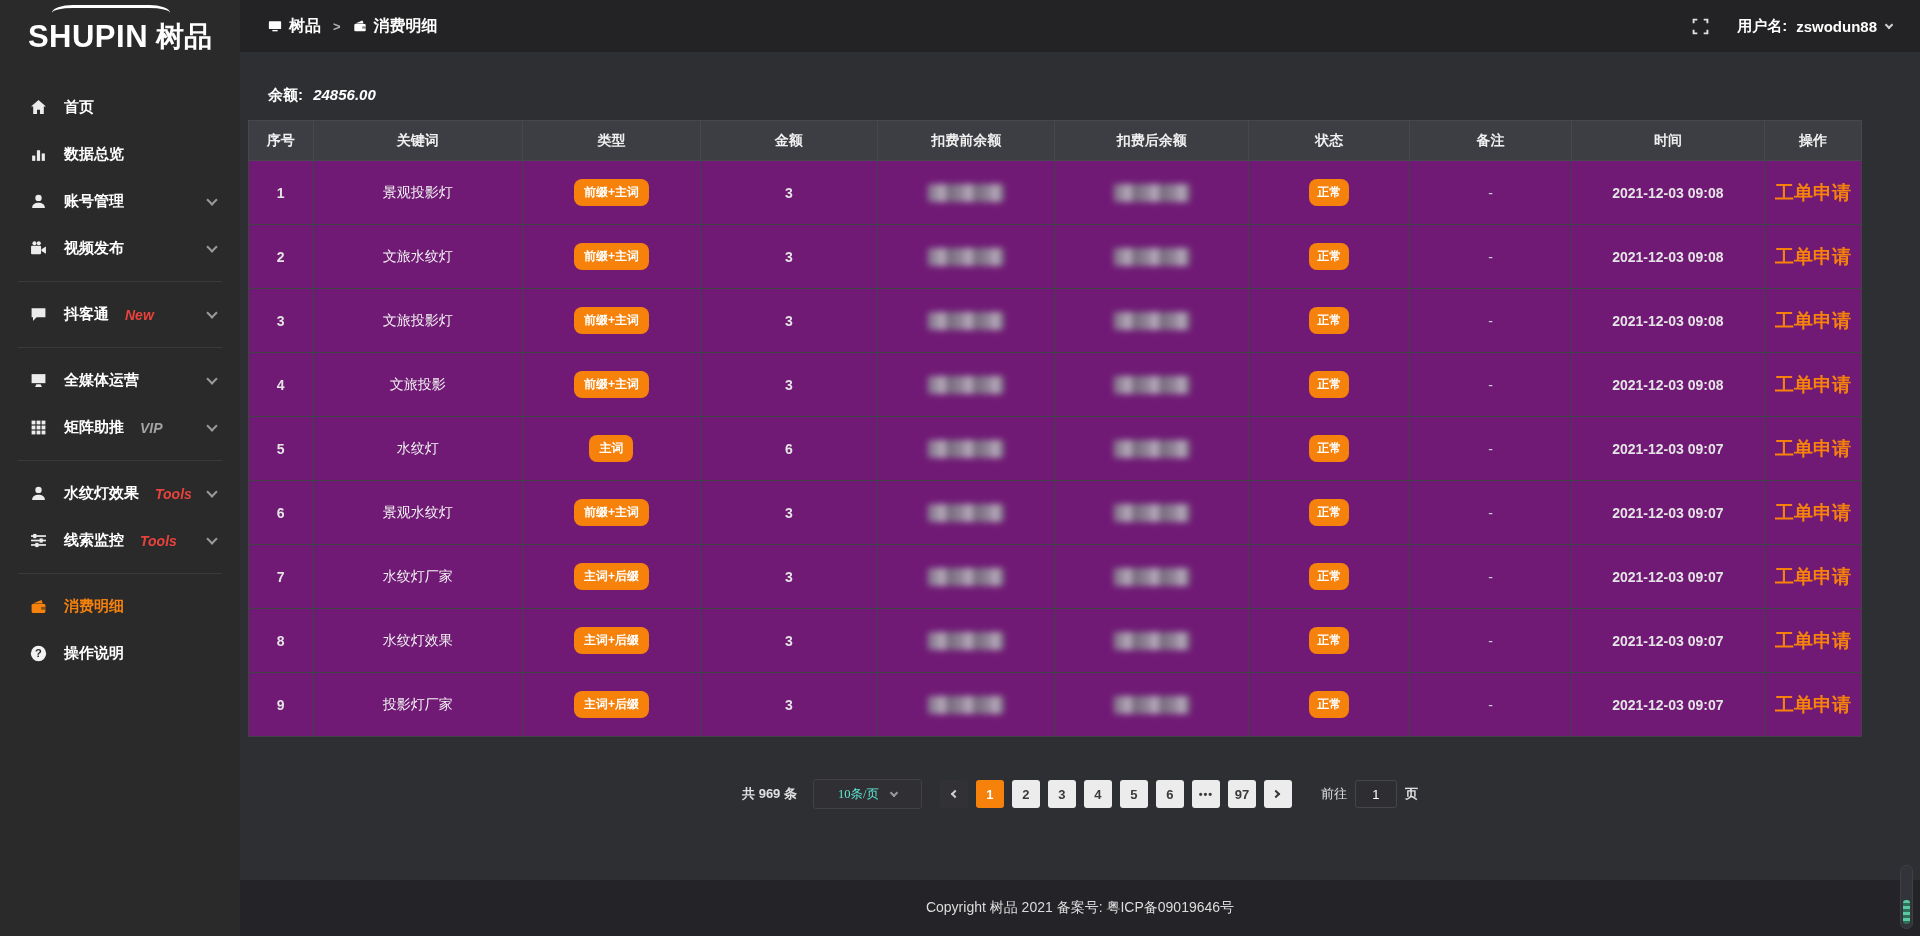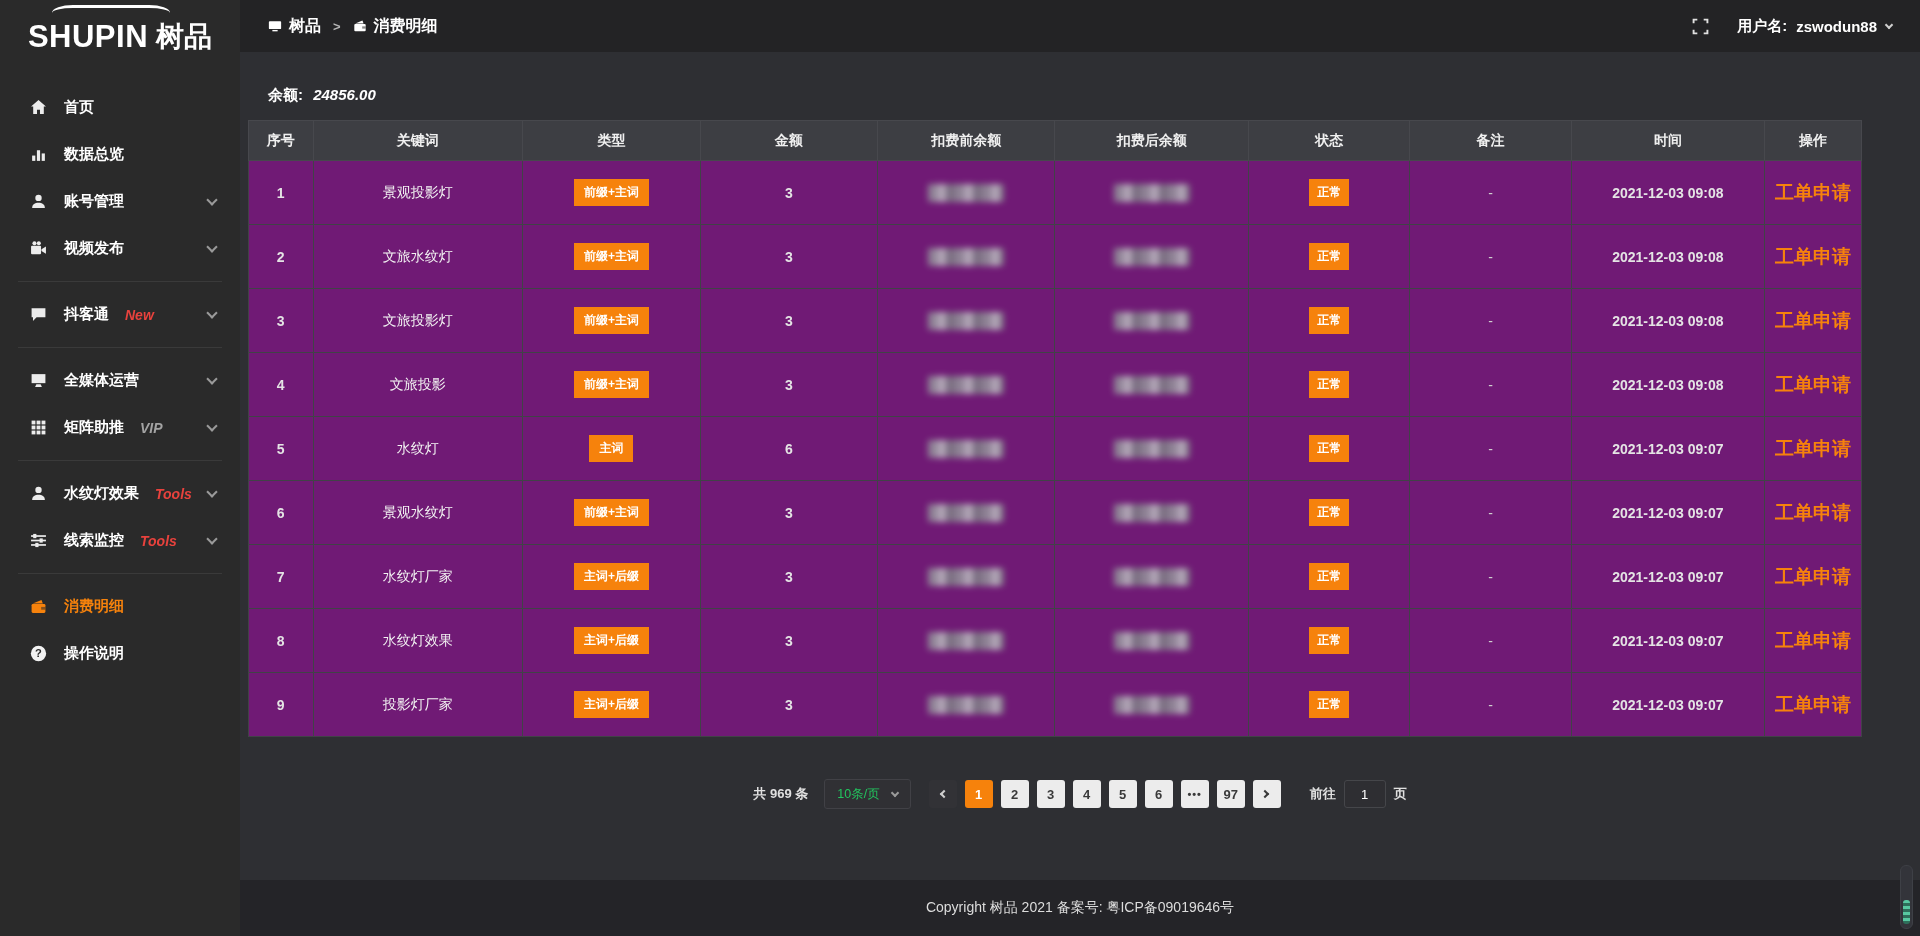--- a/index.html
+++ b/index.html
@@ -56,45 +56,45 @@
   .table-wrap { margin: 0 58px 0 8px; }
   table { width: 100%; border-collapse: collapse; background: #701a75; table-layout: fixed; }
   th { height: 40px; background: #3d3e43; color: #f0f0f0; font-size: 14px; font-weight: 700;
        border: 1px solid #47484d; }
   td { height: 64px; text-align: center; border: 1px solid #414247; color: #e4e4e4; font-size: 14px; }
   td.num { font-weight: 600; }
   td.kw { font-weight: 500; color: #f2f2f2; }
   td.time { font-weight: 600; }
   td.note { color: #cfcfcf; }
   .type-badge, .status-badge { display: inline-block; background: #f6820c; color: #fff;
-      font-size: 12px; font-weight: 600; padding: 5px 10px; border-radius: 0; }
+      font-size: 12px; font-weight: 600; padding: 5px 10px; border-radius: 8px; }
   .status-badge { padding: 5px 8px; }
   .blur-blob { display: inline-block; width: 76px; height: 18px; border-radius: 2px; vertical-align: middle;
       background: repeating-linear-gradient(90deg, #94949b 0 9px, #bcbcc1 9px 18px, #7e7e85 18px 27px);
       filter: blur(3px); opacity: .85; }
   .action-link { color: #f6820c; cursor: pointer; font-size: 19px; font-weight: 600; }
 
   
   .pagination { display: flex; align-items: center; justify-content: center; gap: 8px;
                 margin-top: 42px; font-size: 13px; color: #e0e0e0; }
   .total { margin-right: 8px; font-weight: 600; }
   .size-select { display: flex; align-items: center; gap: 12px; background: #303034;
-      border: 1px solid #414146; border-radius: 3px; height: 30px; padding: 0 12px;
-      cursor: pointer; font-size: 12.5px; color: #22c55e; margin-right: 10px; }
+      border: 1px solid #414146; border-radius: 3px; height: 30px; padding: 0 24px;
+      cursor: pointer; font-size: 12.5px; color: #5eead4; margin-right: 10px; font-family: Liberation Serif, serif; }
   .size-select .chev { width: 6px; height: 6px; margin-top: -3px; }
   .pg-btn { min-width: 28px; height: 28px; border: none; border-radius: 3px; background: #ececec;
       color: #3a3a3a; font-size: 13px; font-weight: 600; cursor: pointer;
       display: inline-flex; align-items: center; justify-content: center; font-family: inherit; }
   .pg-btn.active { background: #f6820c; color: #fff; }
   .pg-btn.prev { background: #323236; color: #cfcfcf; }
   .pg-btn.ellipsis { letter-spacing: 1px; font-size: 11px; }
   .pg-btn .chev { width: 6px; height: 6px; border-color: currentColor; }
   .chev-l { transform: rotate(135deg); margin-left: 3px; }
   .chev-r { transform: rotate(-45deg); margin-right: 3px; }
-  .goto-label { margin-left: 21px; font-weight: 700; }
+  .goto-label { margin-left: 21px; font-weight: 400; }
   .goto-input { width: 42px; height: 28px; background: #2e2e32; border: 1px solid #45464a;
       border-radius: 3px; color: #fff; text-align: center; font-size: 13px; font-family: inherit; }
   .goto-suffix { font-weight: 600; }
 
   footer { height: 56px; background: #242428; display: flex; align-items: center;
            justify-content: center; color: #dcdcdc; font-size: 14px; flex-shrink: 0; }
 
   .scroll-widget { position: fixed; right: 7px; bottom: 7px; width: 13px; height: 64px;
       background: #33343a; border: 1px solid #3e4046; border-radius: 6px; cursor: pointer; }
   .scroll-widget .stripes { position: absolute; bottom: 4px; left: 2px; right: 2px; height: 24px;

